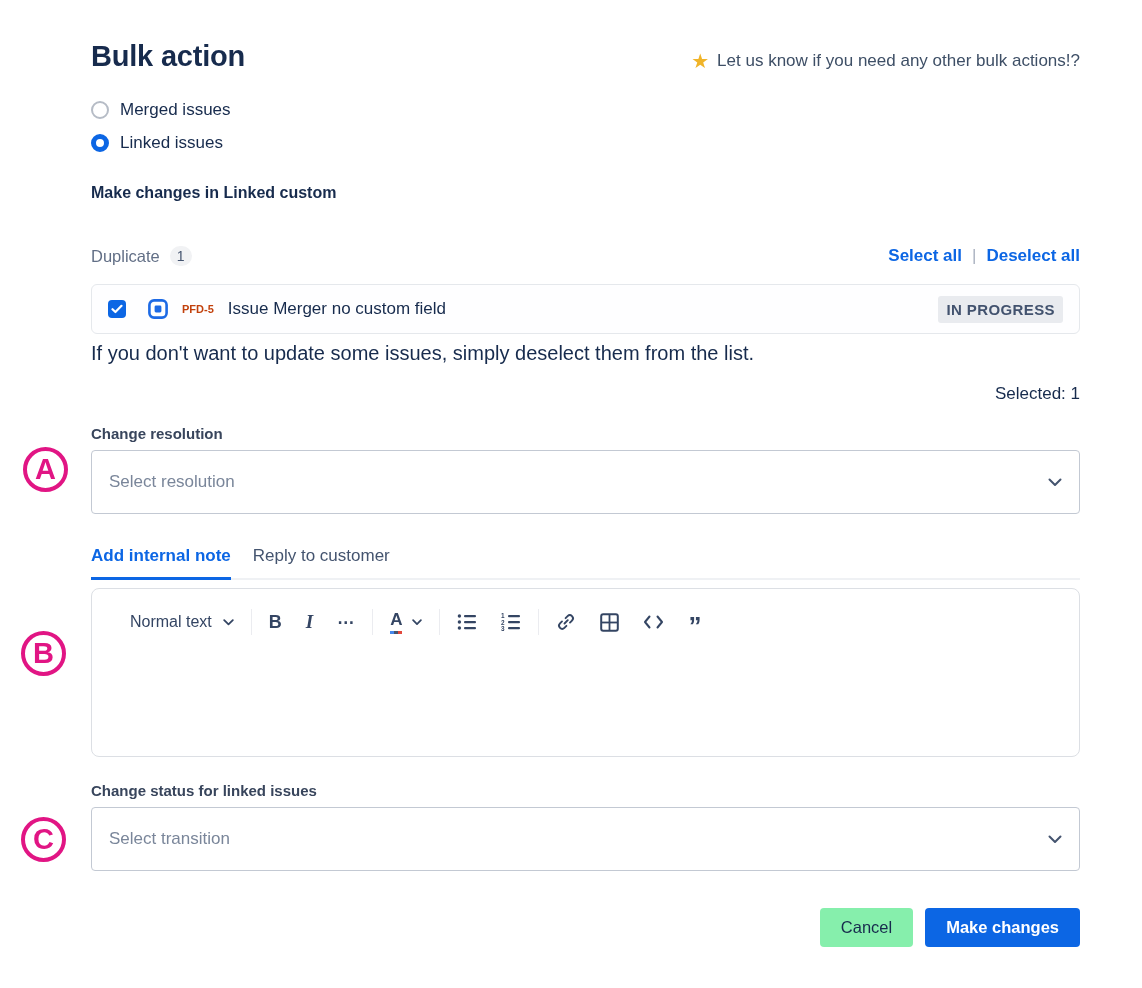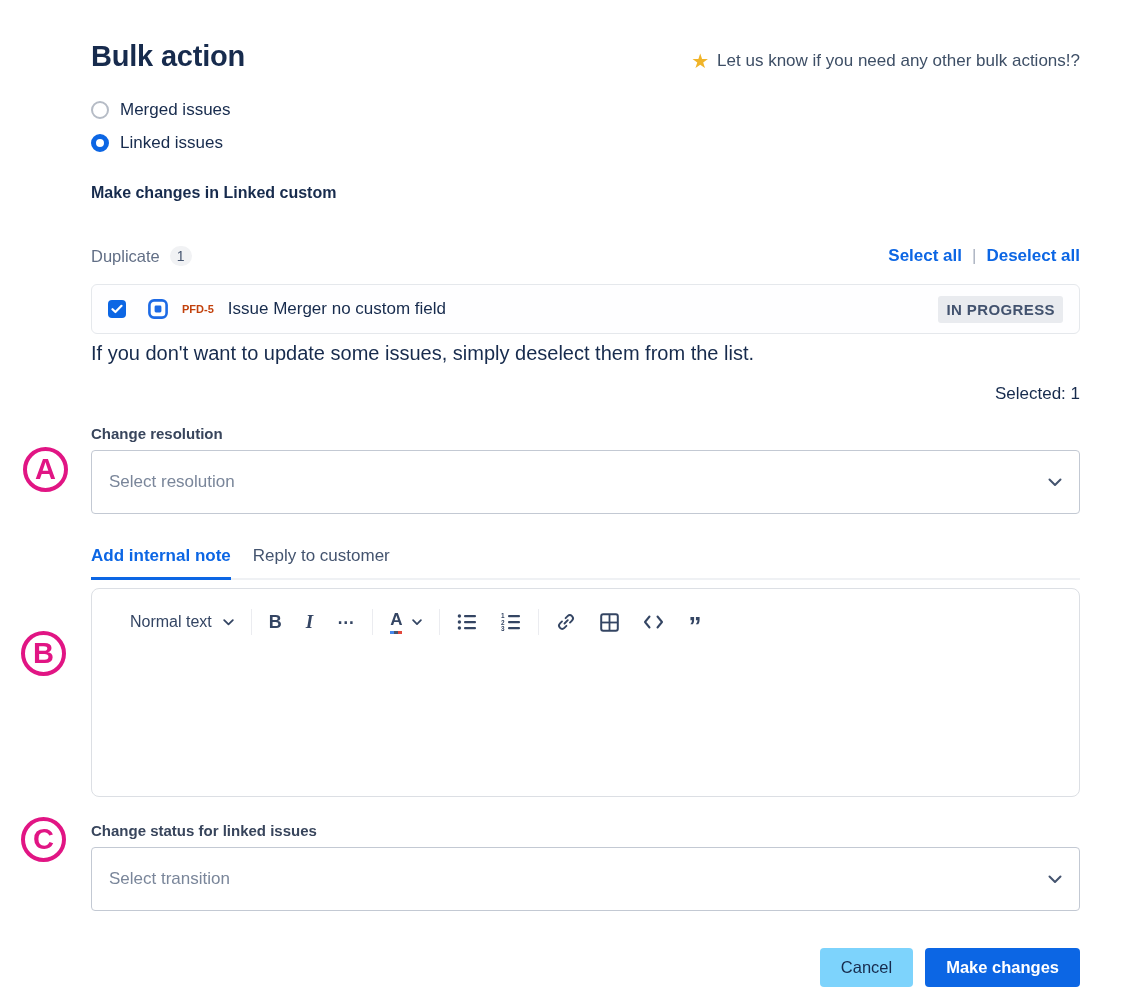--- a/index.html
+++ b/index.html
@@ -53,40 +53,40 @@
                 display:flex; align-items:center; justify-content:space-between; padding:0 17px; cursor:pointer; }
   .select-placeholder { font-size:17px; color:#7A869A; }
 
   
   .tabs { margin-top:32px; display:flex; gap:22px; border-bottom:2px solid #EFF1F4; }
   .tab { font-size:17px; padding-bottom:11px; cursor:pointer; }
   .tab.active { color:#0C66E4; font-weight:600; border-bottom:3px solid #0C66E4; margin-bottom:-2px; }
   .tab.inactive { color:#44546F; font-weight:500; }
 
   
-  .editor { margin-top:8px; height:209px; border:1px solid #DCDFE4; border-radius:8px; background:#fff; }
+  .editor { margin-top:8px; height:169px; border:1px solid #DCDFE4; border-radius:8px; background:#fff; }
   .toolbar { display:flex; align-items:center; padding:20px 20px 0 38px; color:#344563; }
   .tb-sep { width:1px; height:26px; background:#EBECF0; margin:0 17px; }
   .text-style { display:flex; align-items:center; gap:11px; font-size:16px; color:#344563; cursor:pointer; }
   .fmt-group { display:flex; align-items:center; gap:24px; }
   .tb-btn { cursor:pointer; display:flex; align-items:center; justify-content:center; color:#344563; }
   .bold-glyph { font-size:18px; font-weight:700; }
   .italic-glyph { font-family:"Liberation Serif", serif; font-style:italic; font-weight:700; font-size:19px; }
   .more-glyph { font-size:17px; font-weight:700; letter-spacing:1px; }
   .color-btn { display:flex; align-items:center; gap:10px; cursor:pointer; }
   .color-a { font-size:17px; font-weight:700; line-height:17px; padding-bottom:3px;
              border-bottom:3px solid; border-image:linear-gradient(to right,#4688EC 33%,#44546F 33% 66%,#E2483D 66%) 1; }
   .quote-glyph { font-size:26px; font-weight:700; line-height:14px; padding-top:8px; }
   .editor-body { height:120px; cursor:text; }
 
   
   .actions { margin-top:37px; display:flex; justify-content:flex-end; gap:12px; }
   .btn { height:39px; border:none; border-radius:4px; font-family:"Liberation Sans", sans-serif;
          font-size:16.5px; cursor:pointer; }
-  .btn-cancel { background:#7dd3fc; color:#172B4D; font-weight:500; padding:0 21px; }
+  .btn-cancel { background:#86efac; color:#172B4D; font-weight:500; padding:0 21px; }
   .btn-primary { background:#0C66E4; color:#ffffff; font-weight:600; padding:0 21px; }
 
   
   .annotation { position:absolute; width:45px; height:45px; border:4px solid #E11584; border-radius:50%;
                 display:flex; align-items:center; justify-content:center;
                 color:#E11584; font-size:29px; font-weight:700; }
   .ann-a { left:23px; top:447px; }
   .ann-b { left:21px; top:631px; }
   .ann-c { left:21px; top:817px; }
 

